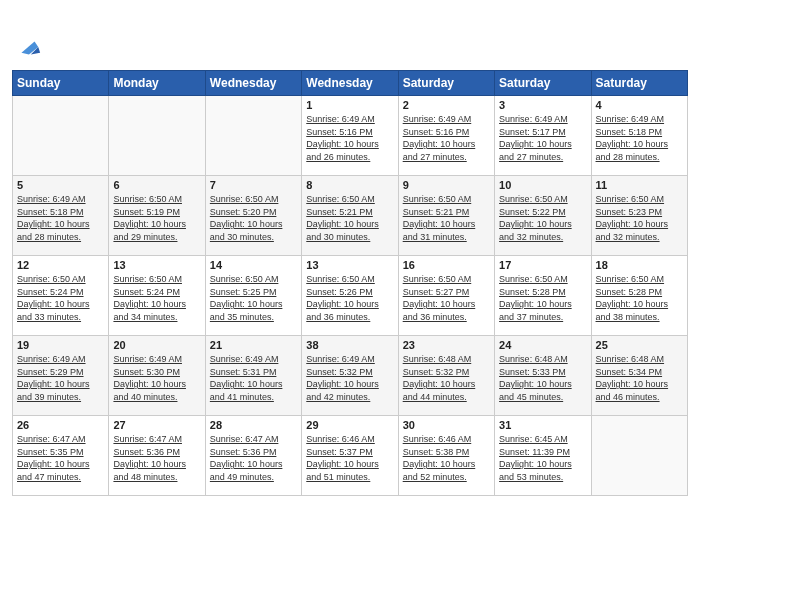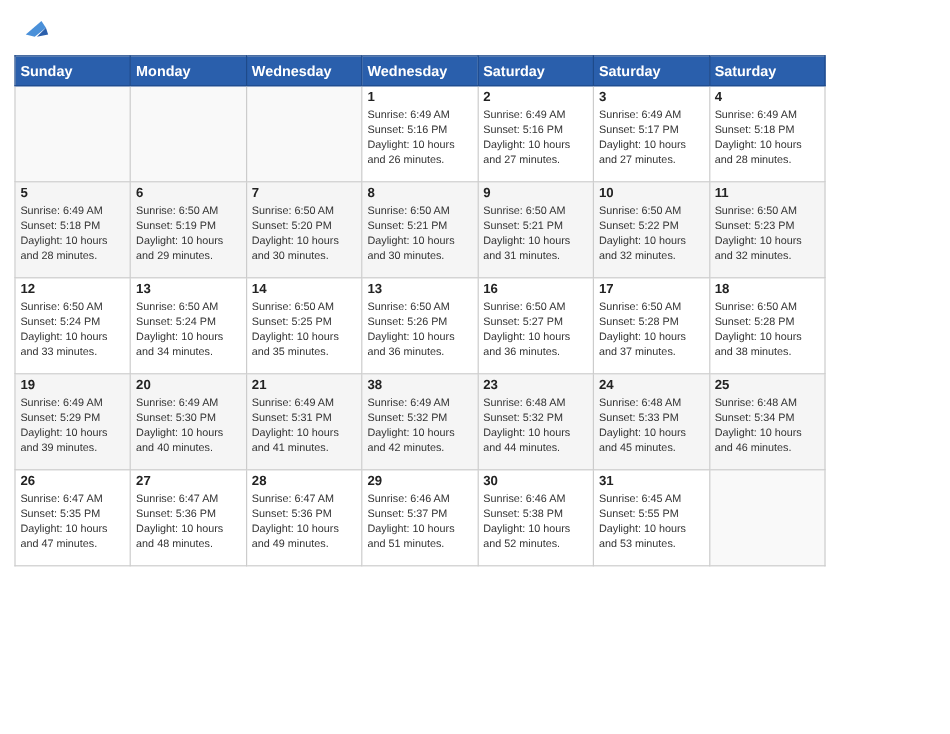--- a/index.html
+++ b/index.html
@@ -6,20 +6,21 @@
     body {
       font-family: Arial, sans-serif;
       background: #fff;
       width: 792px;
       height: 612px;
       overflow: hidden;
     }
     .container {
       width: 700px;
       padding: 10px 12px 8px 12px;
+      margin-top: 24px;
     }
     .header {
       display: flex;
       justify-content: space-between;
       align-items: flex-start;
       margin-bottom: 8px;
     }
     .logo {
       display: flex;
       align-items: center;
@@ -81,20 +82,21 @@
       font-size: 11px;
       font-weight: bold;
       color: #222;
       display: block;
       margin-bottom: 2px;
     }
     .day-info {
       font-size: 9px;
       color: #333;
       line-height: 1.4;
+      text-decoration: underline;
     }
     .empty-cell {
       background: #f9f9f9 !important;
     }
   </style>
 </head>
 <body>
 
 <div class="container">
   <div class="header">
@@ -349,21 +351,21 @@
           <td>
             <span class="day-number">30</span>
             <div class="day-info" style="white-space: pre-line;">Sunrise: 6:46 AM
 Sunset: 5:38 PM
 Daylight: 10 hours
 and 52 minutes.</div>
           </td>
           <td>
             <span class="day-number">31</span>
             <div class="day-info" style="white-space: pre-line;">Sunrise: 6:45 AM
-Sunset: 5:55 PM
+Sunset: 11:39 PM
 Daylight: 10 hours
 and 53 minutes.</div>
           </td>
           <td class="empty-cell"></td>
         </tr>
       </tbody>
   </table>
 </div>
 
 </body></html>

